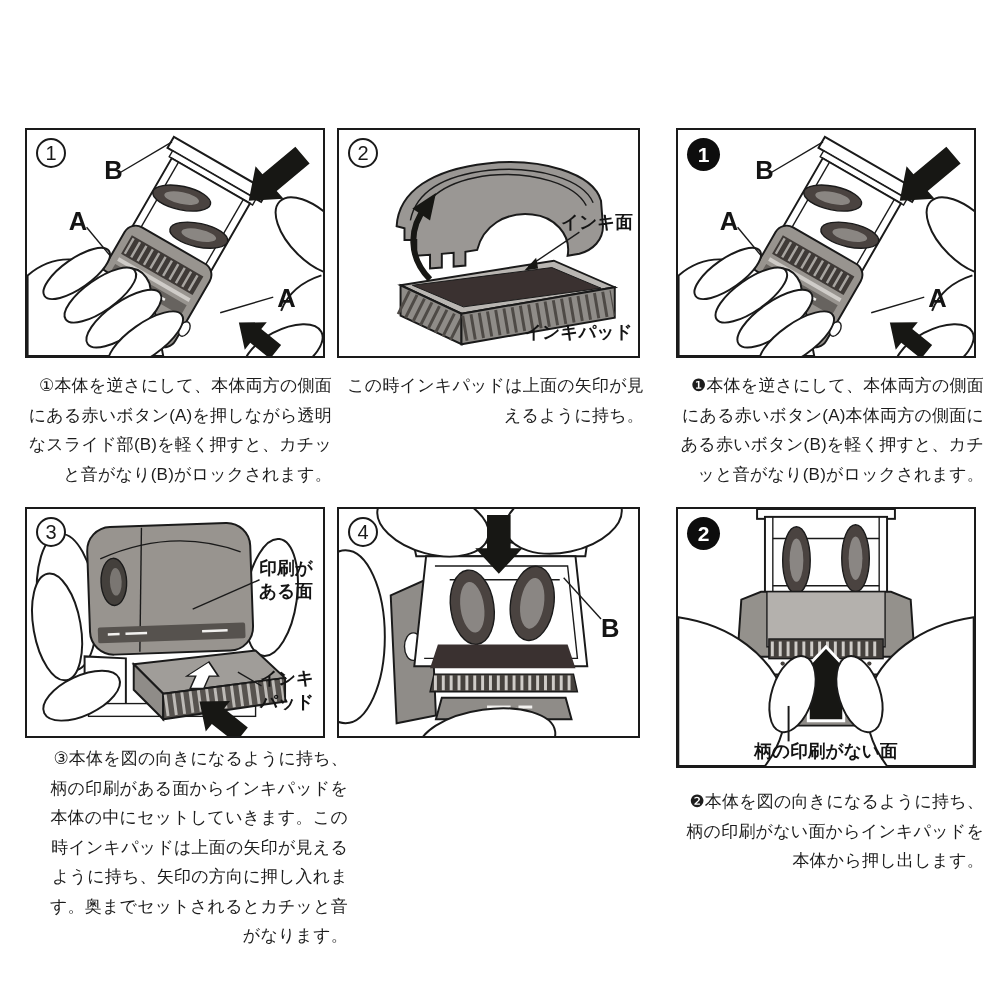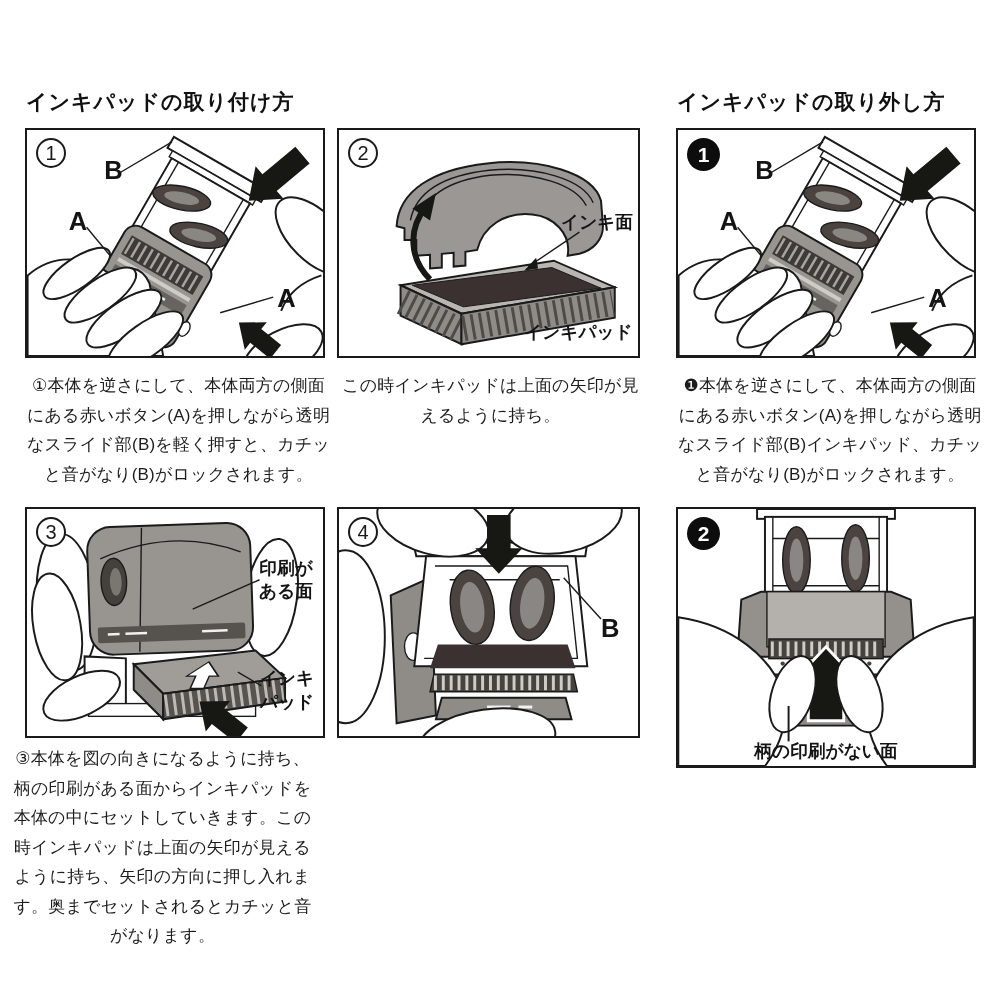--- a/index.html
+++ b/index.html
@@ -6,41 +6,39 @@
   html,body{width:1000px;height:1000px;background:#fff}
   body{font-family:"Liberation Sans","DejaVu Sans",sans-serif;color:#1c1c1c}
   .sheet{position:absolute;left:0;top:0;width:1000px;height:1000px;background:#fff;overflow:hidden}
   .heading{position:absolute;font-size:21px;font-weight:700;letter-spacing:1px;color:#111;white-space:nowrap}
   .panel{position:absolute;border:2.5px solid var(--line);background:#fff}
   .panel svg{display:block;width:100%;height:100%}
   .badge{position:absolute;left:9px;top:8px;width:30px;height:30px;border-radius:50%;
          display:flex;align-items:center;justify-content:center;font-size:20px;line-height:1;background:#fff}
   .badge.outline{border:2px solid var(--line);color:var(--line)}
   .badge.filled{width:33px;height:33px;background:#0d0d0d;color:#fff;font-weight:700;font-size:21px}
-  .caption{position:absolute;font-size:17px;line-height:29.5px;color:#1c1c1c;text-align:center;letter-spacing:.2px}
+  .caption{position:absolute;font-size:17px;line-height:29.5px;color:#1c1c1c;text-align:right;letter-spacing:.2px}
   
   .s{stroke:var(--line);stroke-width:2}
   .s1{stroke:var(--line);stroke-width:1.4}
   .fw{fill:#fff}
   .fn{fill:none}
   .fg{fill:var(--body_gray)}
   .fd{fill:var(--ink_dark)}
   .fb{fill:var(--arrow_black)}
   .roll{fill:#4a4340}
   svg text{font-family:"Liberation Sans","DejaVu Sans",sans-serif;font-weight:600;fill:#141414}
   svg text.letter{font-size:26px}
   svg text.jp{font-size:18px}
 </style>
 </head>
 <body>
 
 <div class="sheet">
 
-  <div class="heading" style="left:26px;top:88px">インキパッドの取り付け方</div>
-  <div class="heading" style="left:677px;top:88px">インキパッドの取り外し方</div>
 
   <div class="panel" style="left:25px;top:128px;width:300px;height:230px">
     <svg viewBox="0 0 300 230">
 
       <g transform="rotate(30 150 115)">
         <rect x="95" y="22" width="110" height="13" class="fw s"></rect>
         <rect x="101" y="35" width="98" height="7" class="fw s1"></rect>
         <rect x="104" y="42" width="92" height="80" class="fw s"></rect>
         <line x1="112" y1="42" x2="112" y2="122" class="s1 fn"></line>
         <line x1="188" y1="42" x2="188" y2="122" class="s1 fn"></line>
@@ -344,15 +342,16 @@
       </g>
 
       <line x1="112" y1="200" x2="112" y2="236" class="s fn"></line>
       <text x="150" y="252" text-anchor="middle" class="jp">柄の印刷がない面</text>
     </svg>
     <div class="badge filled">2</div>
   </div>
 
   <div class="caption" style="left:25px;top:371px;width:307px">①本体を逆さにして、本体両方の側面にある赤いボタン(A)を押しながら透明なスライド部(B)を軽く押すと、カチッと音がなり(B)がロックされます。</div>
   <div class="caption" style="left:337px;top:371px;width:307px">この時インキパッドは上面の矢印が見えるように持ち。</div>
-  <div class="caption" style="left:676px;top:371px;width:308px">❶本体を逆さにして、本体両方の側面にある赤いボタン(A)を押しながら透明なスライド部(B)インキパッド、カチッと音がなり(B)がロックされます。</div>
-  <div class="caption" style="left:9px;top:744px;width:307px">③本体を図の向きになるように持ち、柄の印刷がある面からインキパッドを本体の中にセットしていきます。この時インキパッドは上面の矢印が見えるように持ち、矢印の方向に押し入れます。奥までセットされるとカチッと音がなります。</div>
+  <div class="caption" style="left:676px;top:371px;width:308px">❶本体を逆さにして、本体両方の側面にある赤いボタン(A)本体両方の側面にある赤いボタン(B)を軽く押すと、カチッと音がなり(B)がロックされます。</div>
+  <div class="caption" style="left:41px;top:744px;width:307px">③本体を図の向きになるように持ち、柄の印刷がある面からインキパッドを本体の中にセットしていきます。この時インキパッドは上面の矢印が見えるように持ち、矢印の方向に押し入れます。奥までセットされるとカチッと音がなります。</div>
+  <div class="caption" style="left:676px;top:787px;width:308px">❷本体を図の向きになるように持ち、柄の印刷がない面からインキパッドを本体から押し出します。</div>
 </div>
 
 </body></html>

